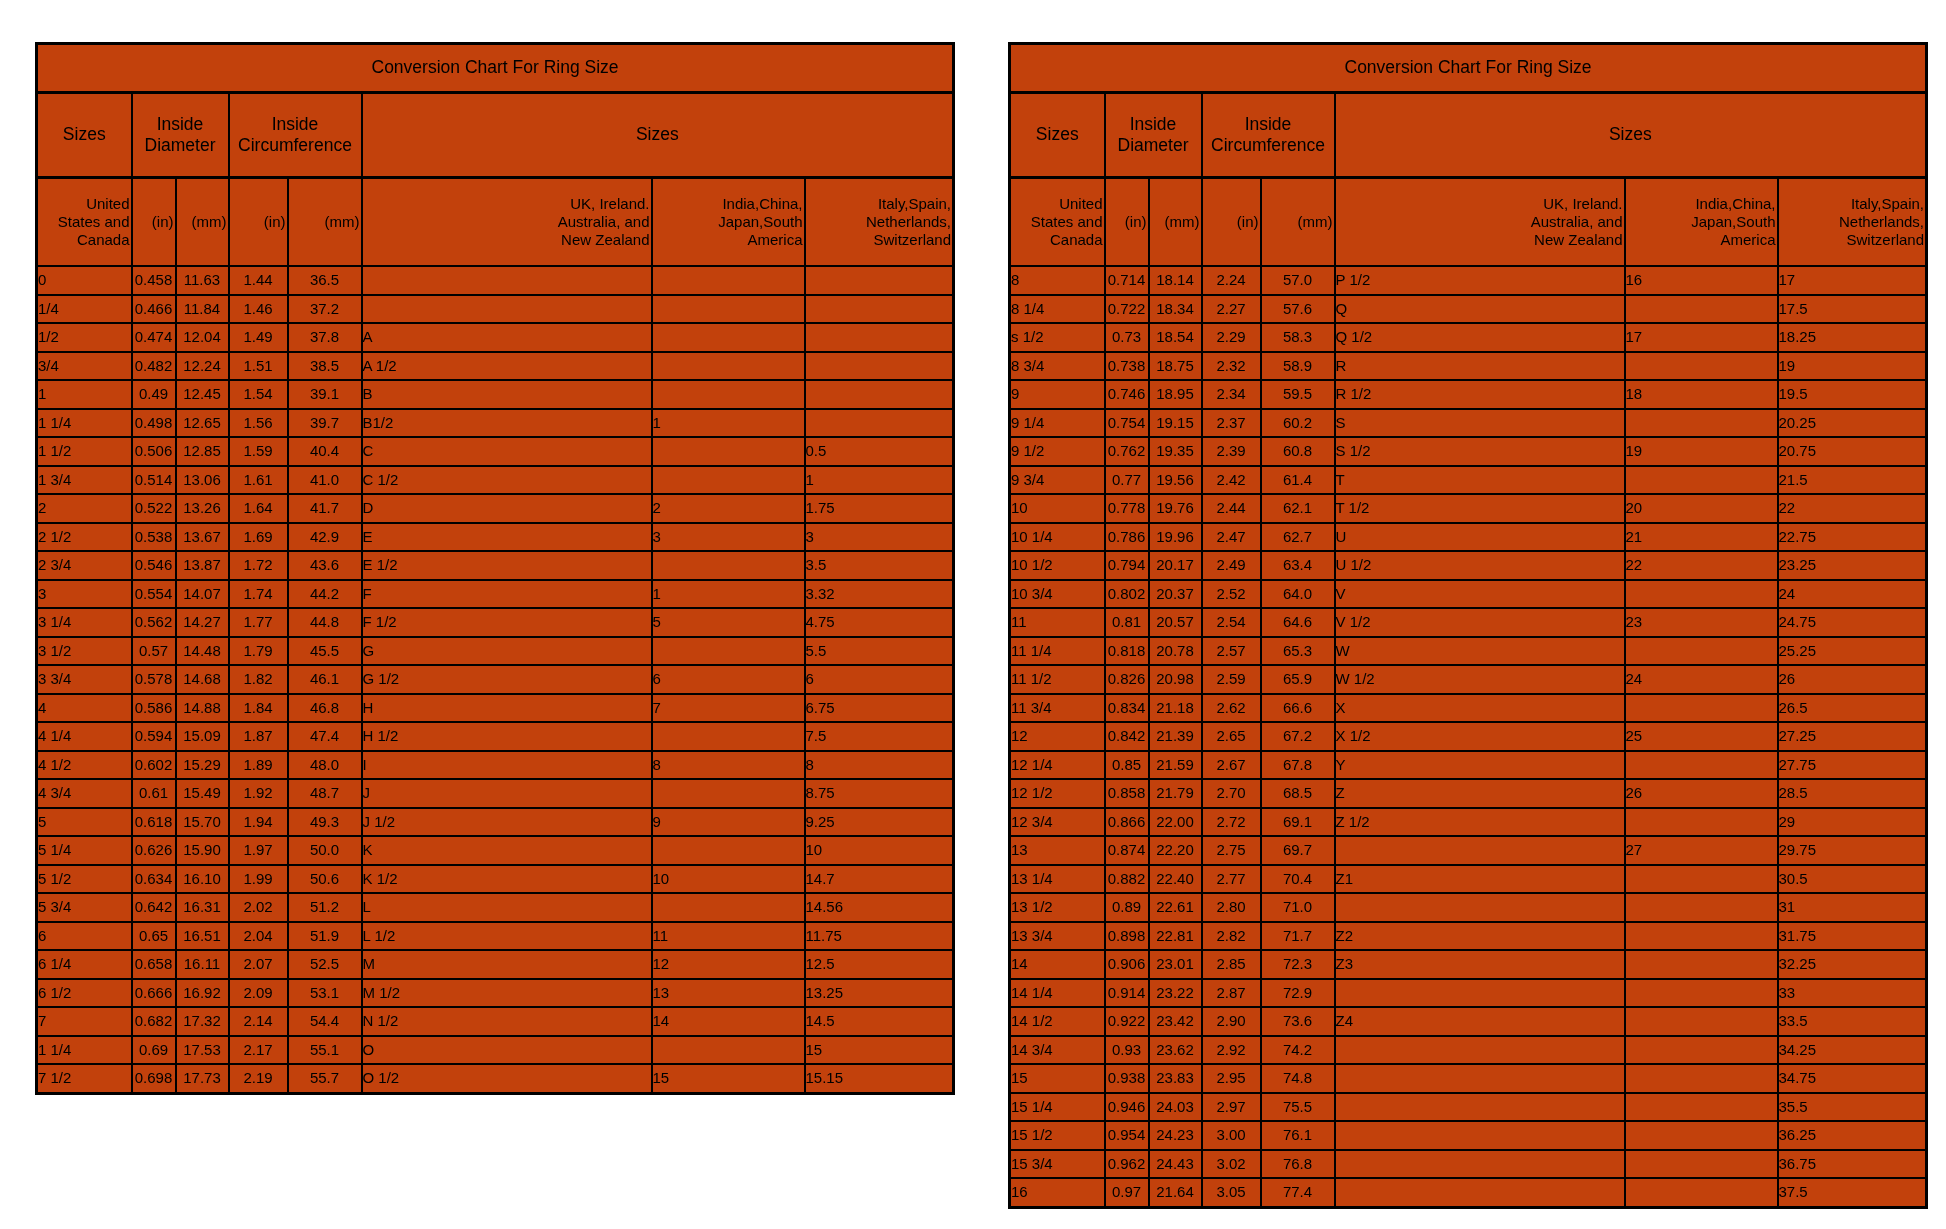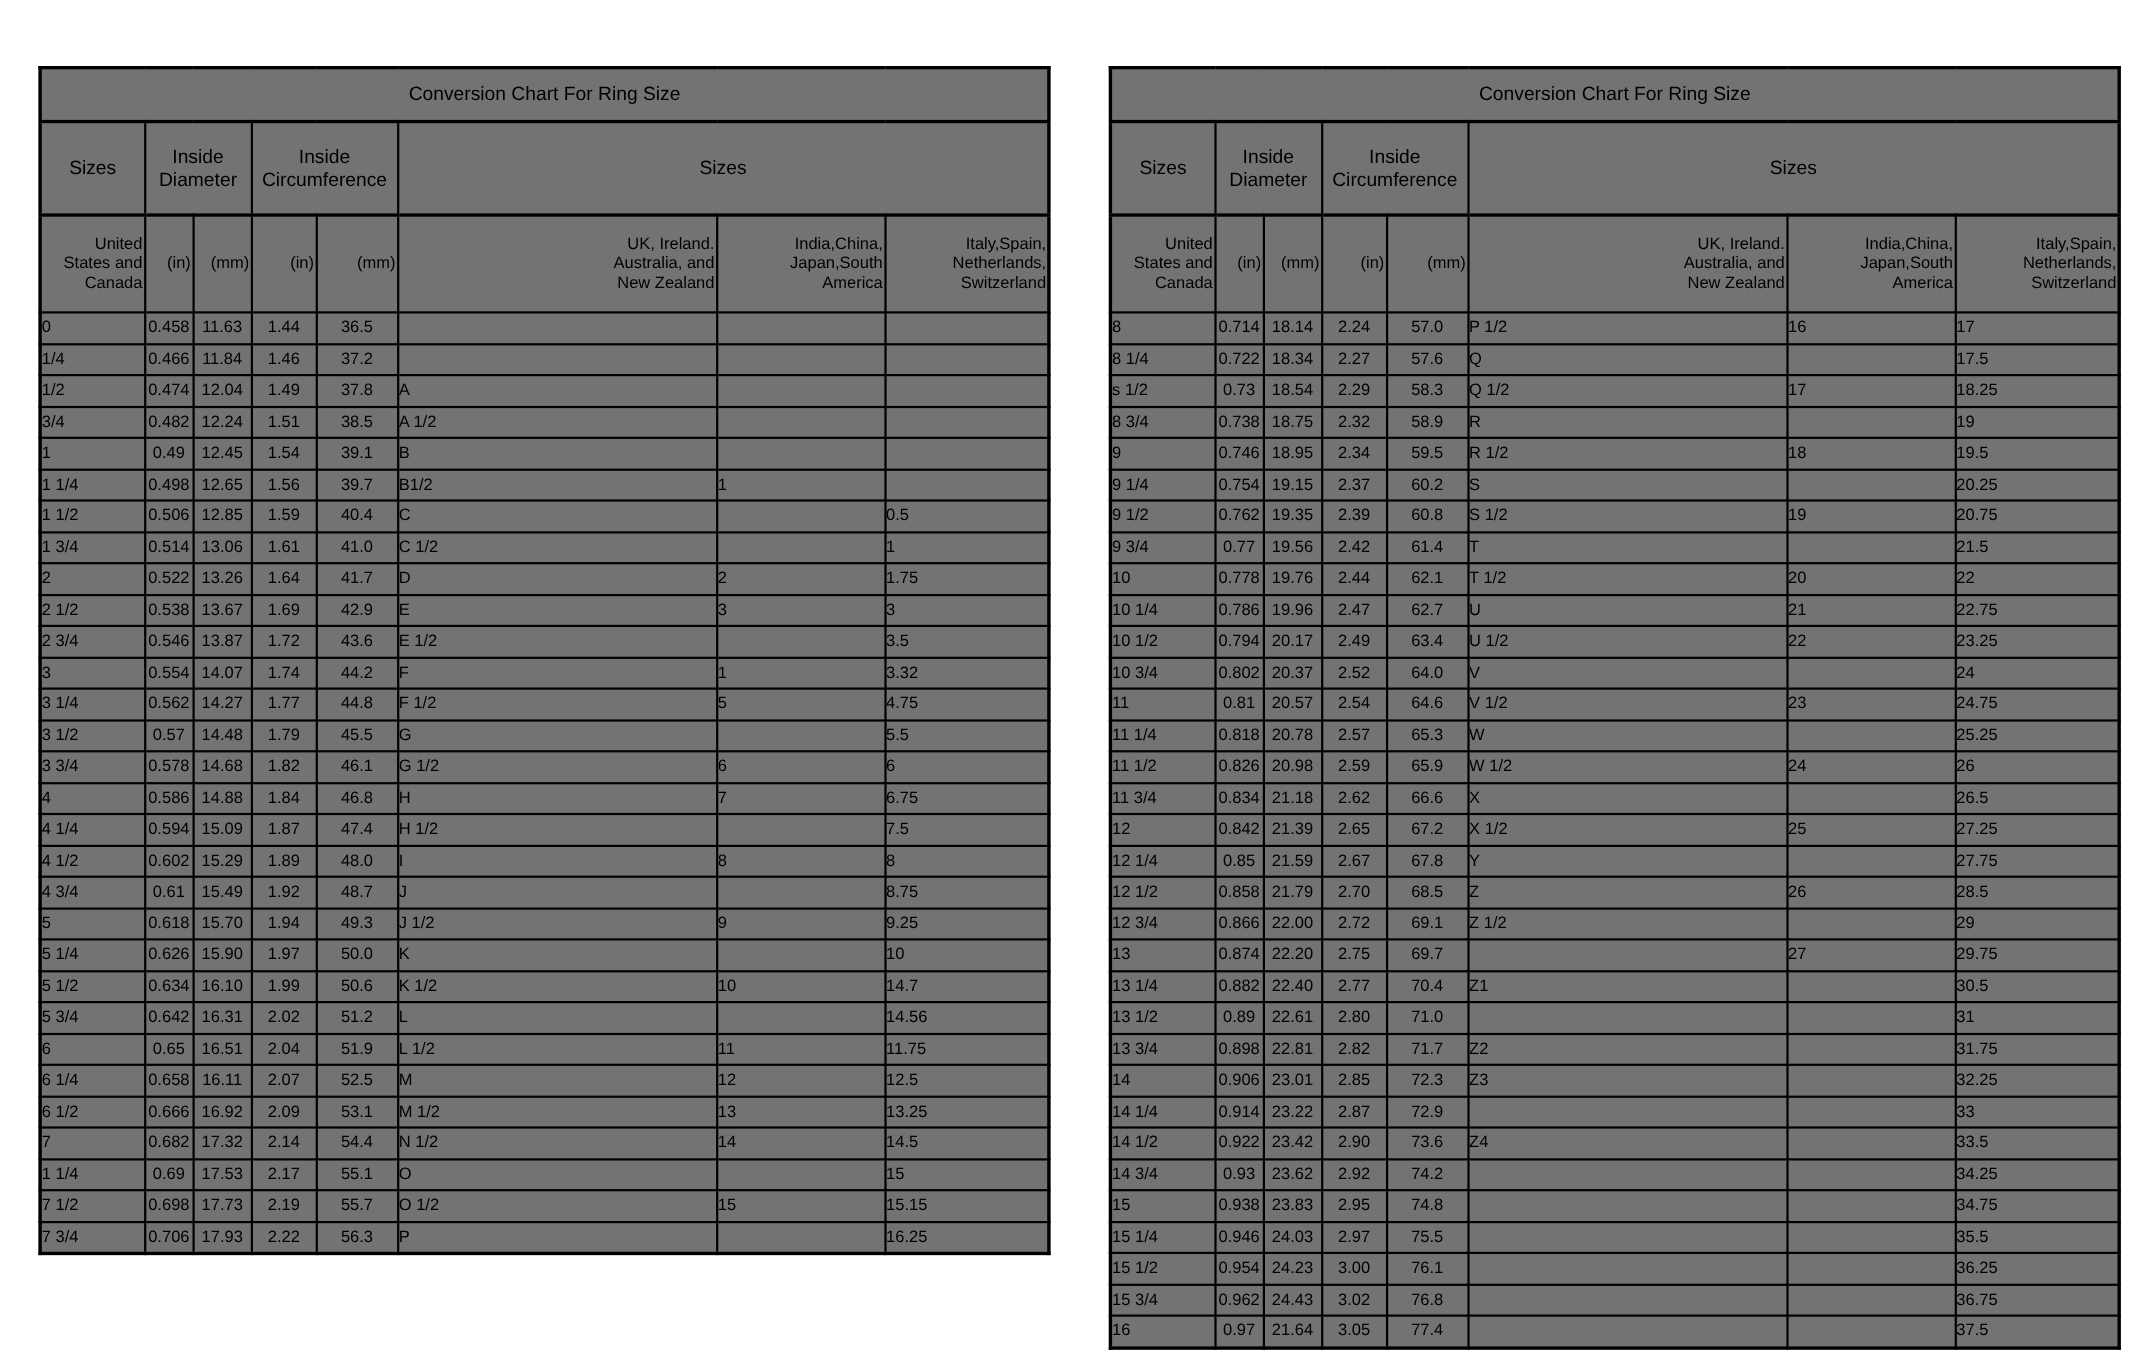--- a/index.html
+++ b/index.html
@@ -15,23 +15,22 @@
     font-family: "Liberation Sans", sans-serif;
     color: #000000;
   }
   .tbl-wrap { position: absolute; top: 42px; }
   .tbl-wrap.left  { left: 35px;  width: 917px; }
   .tbl-wrap.right { left: 1008px; width: 909px; }
   table.tbl {
     border-collapse: collapse;
     table-layout: fixed;
     width: 100%;
-    background: #737373;
+    background: #c2410c;
     border: 3px solid #000000;
-    margin-top: 18px;
   }
   table.tbl th, table.tbl td {
     border: 2px solid #000000;
     font-weight: normal;
     color: #000000;
     overflow: hidden;
     white-space: pre-line;
     line-height: 1.22;
   }
   tr.title-row th {
@@ -399,30 +398,20 @@
           <tr class="data-row">
             <td class="al">7 1/2</td>
             <td class="ac">0.698</td>
             <td class="ac">17.73</td>
             <td class="ac">2.19</td>
             <td class="ac">55.7</td>
             <td class="al">O 1/2</td>
             <td class="al">15</td>
             <td class="al">15.15</td>
           </tr>
-          <tr class="data-row">
-            <td class="al">7 3/4</td>
-            <td class="ac">0.706</td>
-            <td class="ac">17.93</td>
-            <td class="ac">2.22</td>
-            <td class="ac">56.3</td>
-            <td class="al">P</td>
-            <td class="al"></td>
-            <td class="al">16.25</td>
-          </tr>
         </tbody>
       </table>
   </section>
   <section class="tbl-wrap right">
     <table class="tbl">
         <colgroup>
           <col class="c-us">
           <col class="c-din">
           <col class="c-dmm">
           <col class="c-cin">

